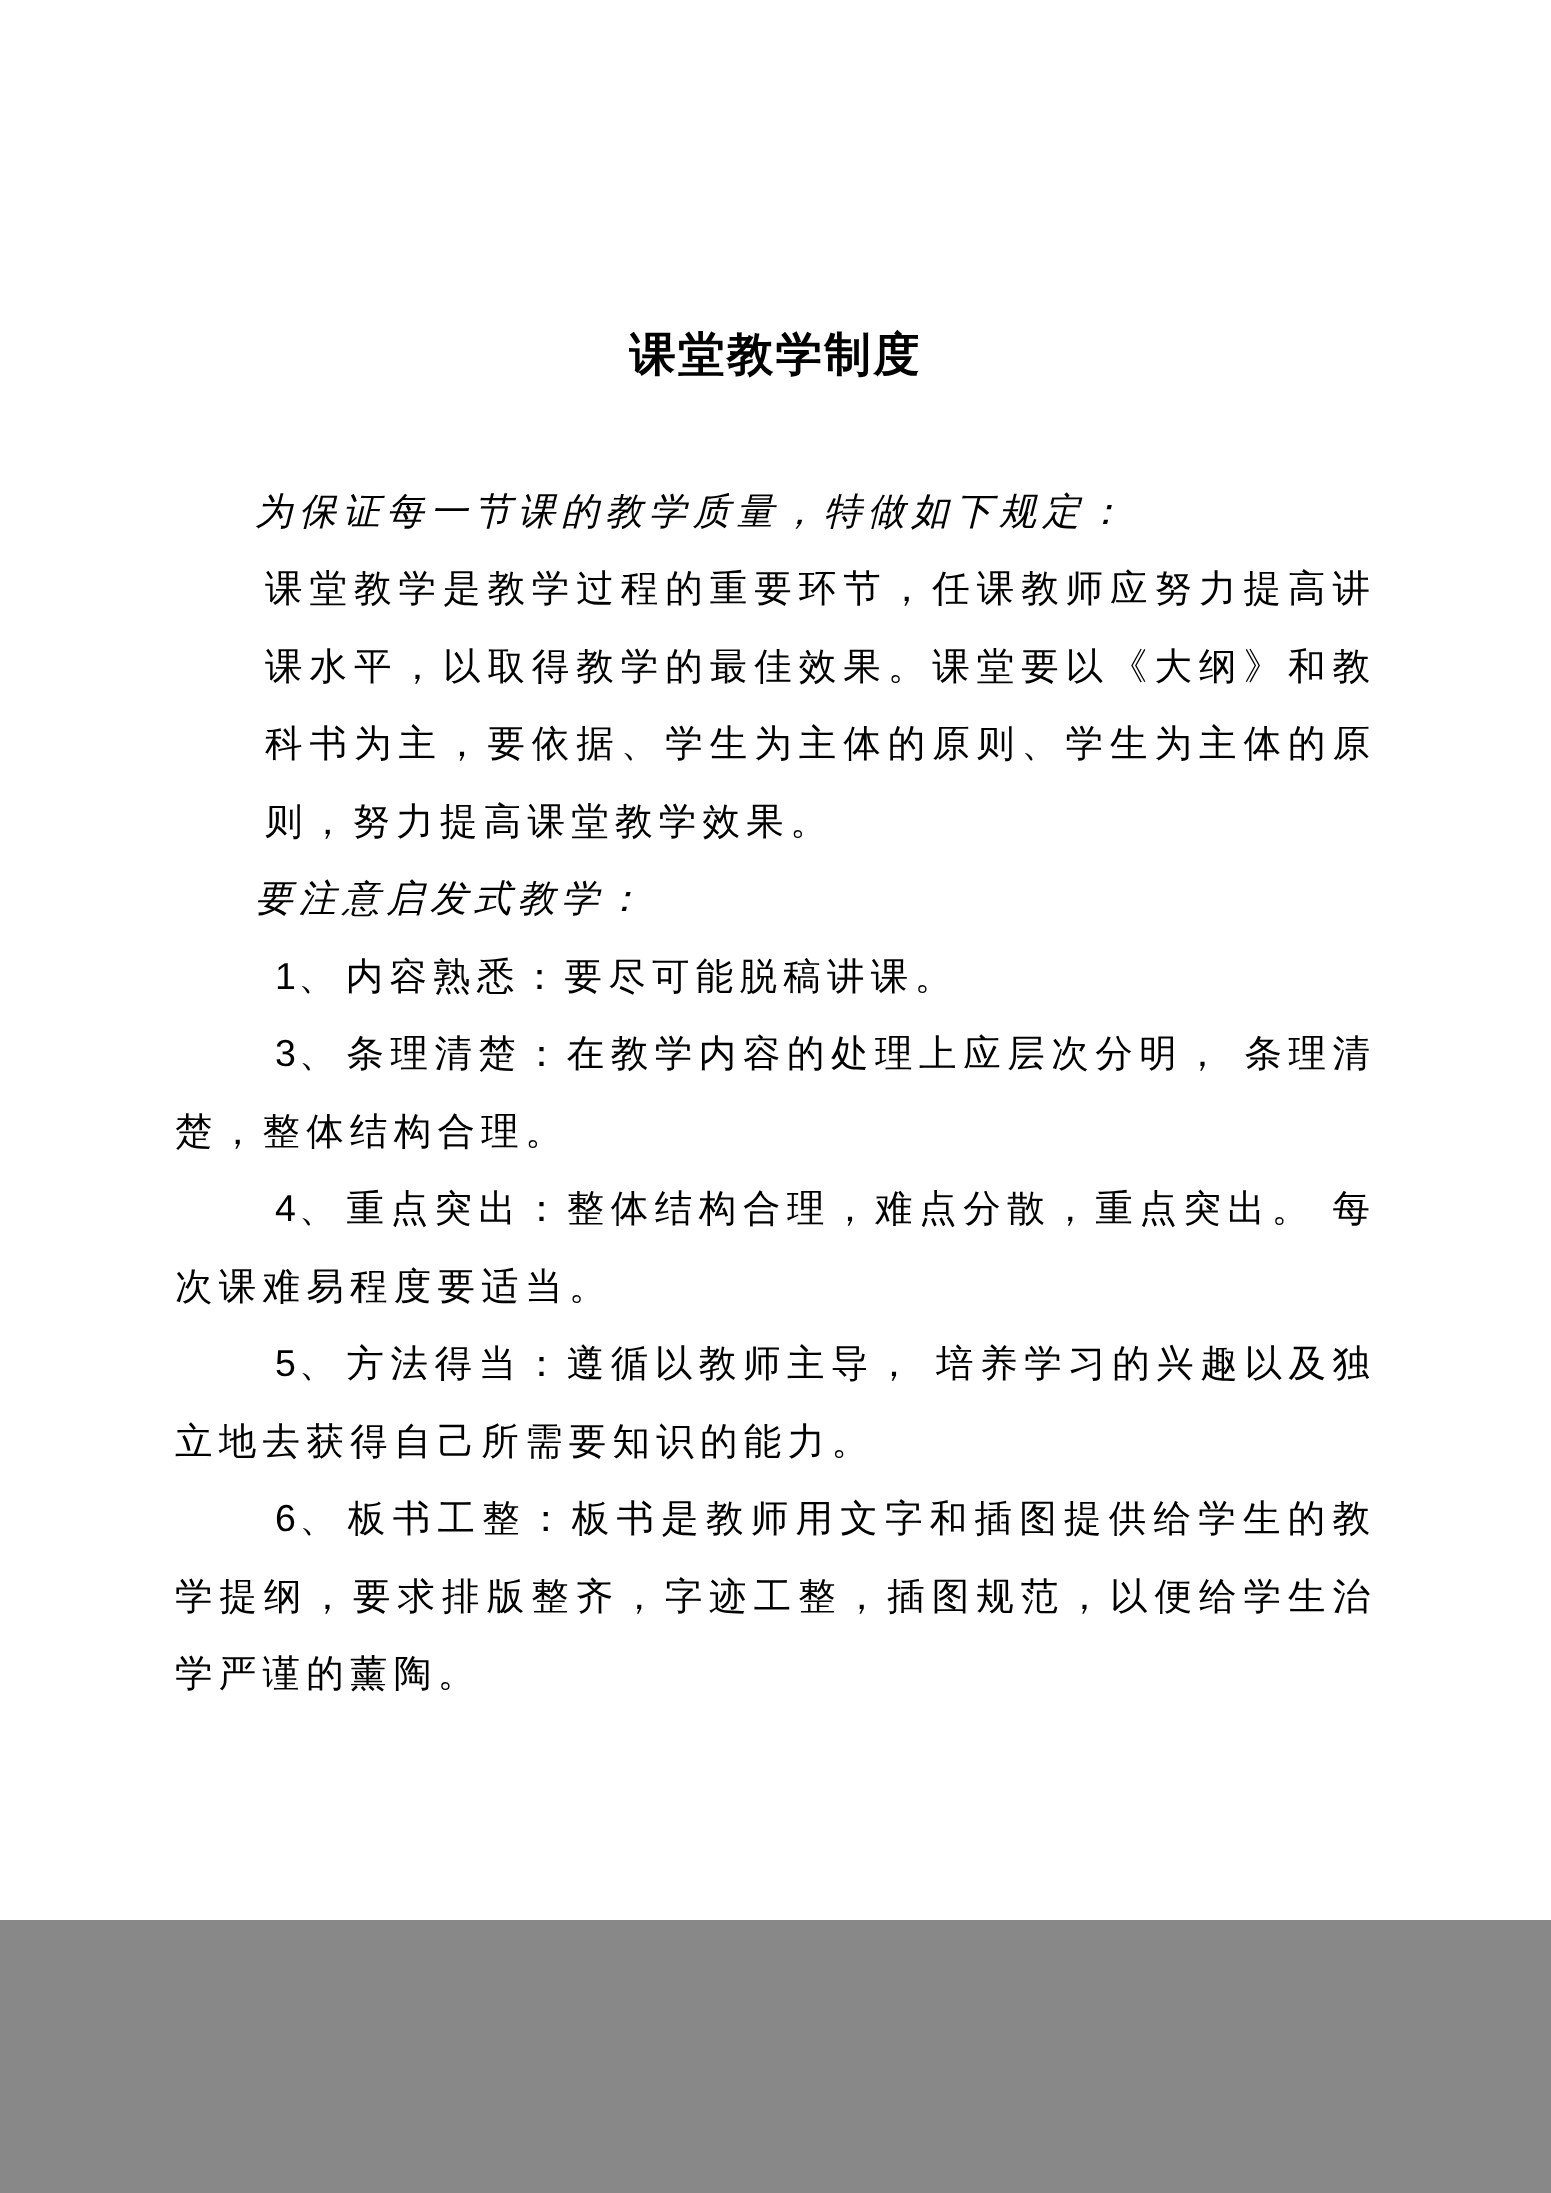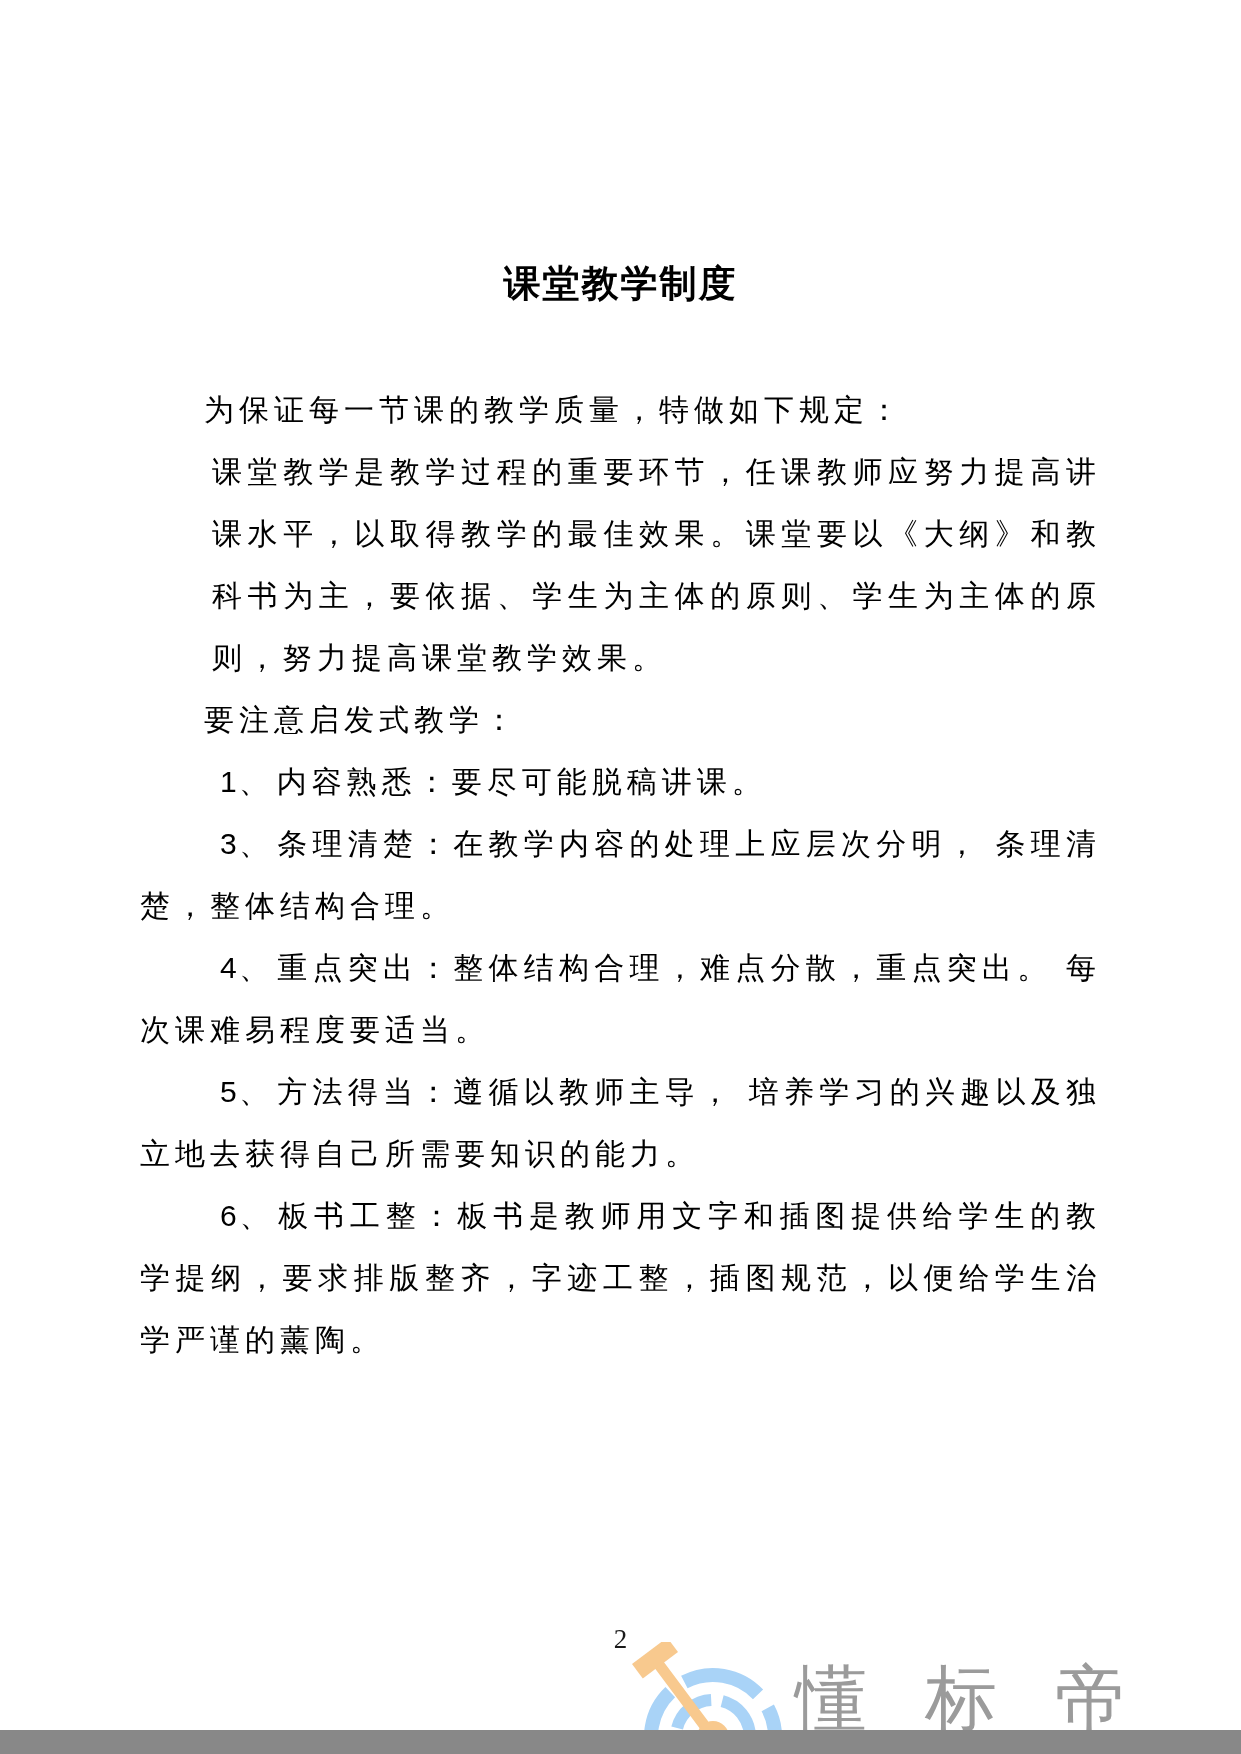--- a/index.html
+++ b/index.html
@@ -1,18 +1,18 @@
 <!DOCTYPE html>
 <html><head>
 <meta charset="utf-8">
 <style>
   html,body { margin:0; padding:0; background:#888; }
   .page {
     position:relative;
-    width:1241px; height:1730px;
+    width:1241px; height:1536px;
     margin:0 auto;
     background:#ffffff;
     overflow:hidden;
     font-family:"Liberation Sans", sans-serif;
     color:#000000;
   }
   .content {
     position:absolute;
     left:140px; right:140px; top:262px;
   }
@@ -25,21 +25,21 @@
     letter-spacing:2px;
   }
   .para {
     margin:0;
     font-size:30px;
     line-height:62px;
     letter-spacing:5px;
     text-align:justify;
     text-justify:inter-ideograph;
   }
-  .indent2 { text-indent:64px; }
+  .indent2 { text-indent:64px;font-style:italic; }
   .overview { margin-left:72px; }
   .item { text-indent:80px; }
   .inum { letter-spacing:2px; margin-right:6px; }
   .inum.bold { font-weight:bold; }
   .page-number {
     position:absolute;
     left:0; top:1624px; width:100%;
     text-align:center;
     font-family:"Liberation Serif", serif;
     font-size:27px;

